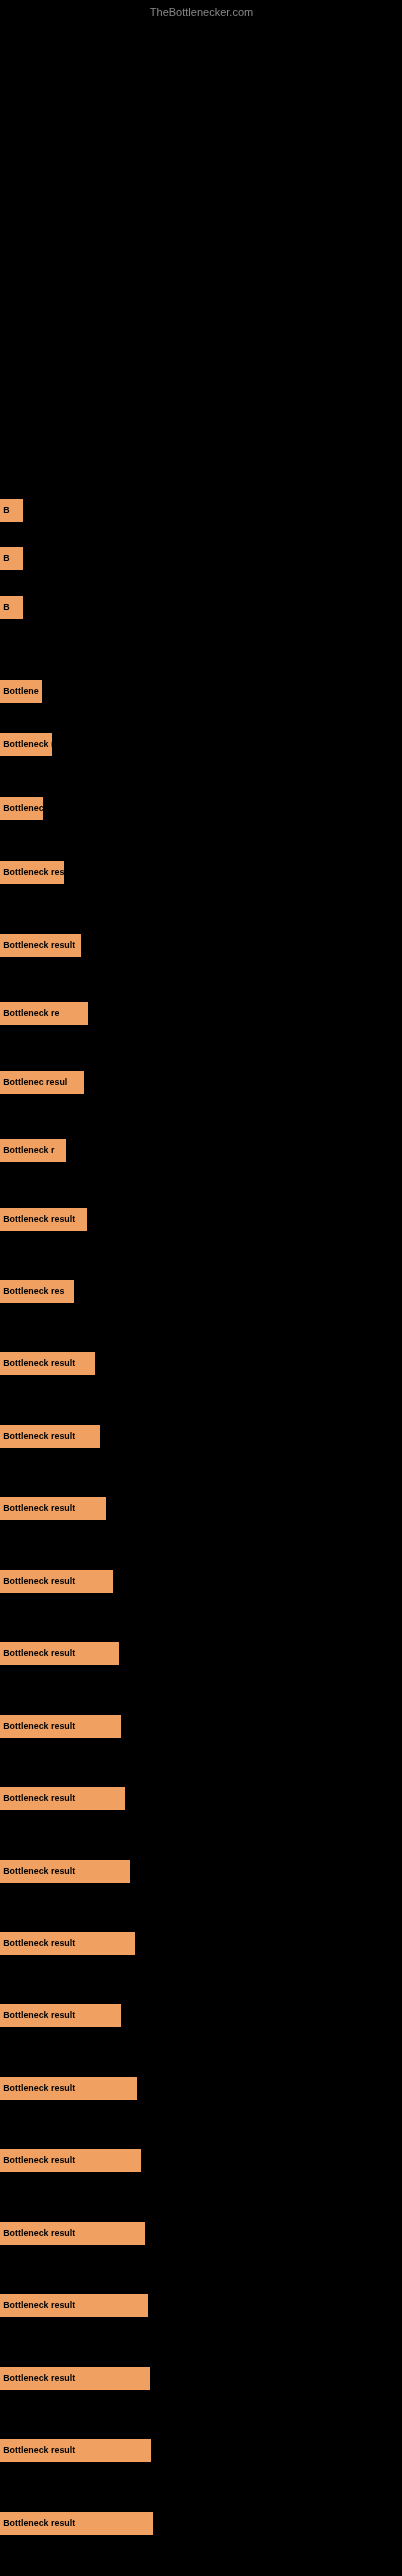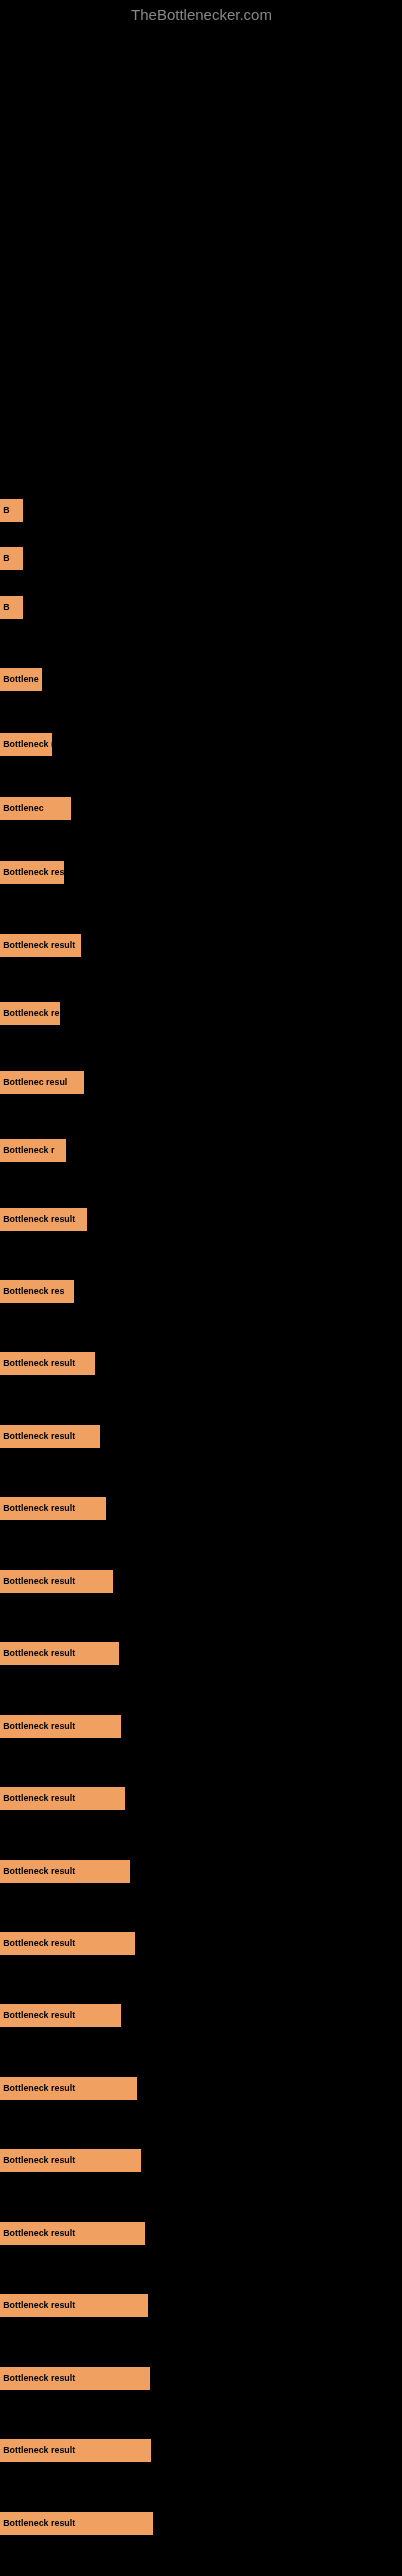--- a/index.html
+++ b/index.html
@@ -15,21 +15,21 @@
       font-family: Arial, sans-serif;
       position: relative;
     }
 
     .site-title {
       position: absolute;
       top: 6.4px;
       left: 50%;
       transform: translateX(-50%);
       color: #888888;
-      font-size: 15px;
+      font-size: 11px;
       white-space: nowrap;
     }
 
     .bar-container {
       position: absolute;
       left: 0;
       display: flex;
       align-items: center;
     }
 
@@ -55,36 +55,36 @@
     <div class="bar-container" style="top: 499px;">
       <div class="bar" style="width: 22.5px;">B</div>
     </div>
     <div class="bar-container" style="top: 547px;">
       <div class="bar" style="width: 22.5px;">B</div>
     </div>
     <div class="bar-container" style="top: 596px;">
       <div class="bar" style="width: 22.5px;">B</div>
     </div>
     <div class="bar-container" style="top: 668px;">
-      <div class="bar" style="width: 42px;">Bottlene</div>
+      <div class="bar" style="width: 42px; margin-top: 12px;">Bottlene</div>
     </div>
     <div class="bar-container" style="top: 733px;">
       <div class="bar" style="width: 52px;">Bottleneck r</div>
     </div>
     <div class="bar-container" style="top: 797px;">
-      <div class="bar" style="width: 71px;">Bottlenec</div>
+      <div class="bar" style="width: 43px;">Bottlenec</div>
     </div>
     <div class="bar-container" style="top: 861px;">
       <div class="bar" style="width: 64px;">Bottleneck res</div>
     </div>
     <div class="bar-container" style="top: 934px;">
       <div class="bar" style="width: 81px;">Bottleneck result</div>
     </div>
     <div class="bar-container" style="top: 1002px;">
-      <div class="bar" style="width: 60px;">Bottleneck re</div>
+      <div class="bar" style="width: 88px;">Bottleneck re</div>
     </div>
     <div class="bar-container" style="top: 1071px;">
       <div class="bar" style="width: 84px;">Bottlenec resul</div>
     </div>
     <div class="bar-container" style="top: 1139px;">
       <div class="bar" style="width: 66px;">Bottleneck r</div>
     </div>
     <div class="bar-container" style="top: 1208px;">
       <div class="bar" style="width: 87px;">Bottleneck result</div>
     </div>

